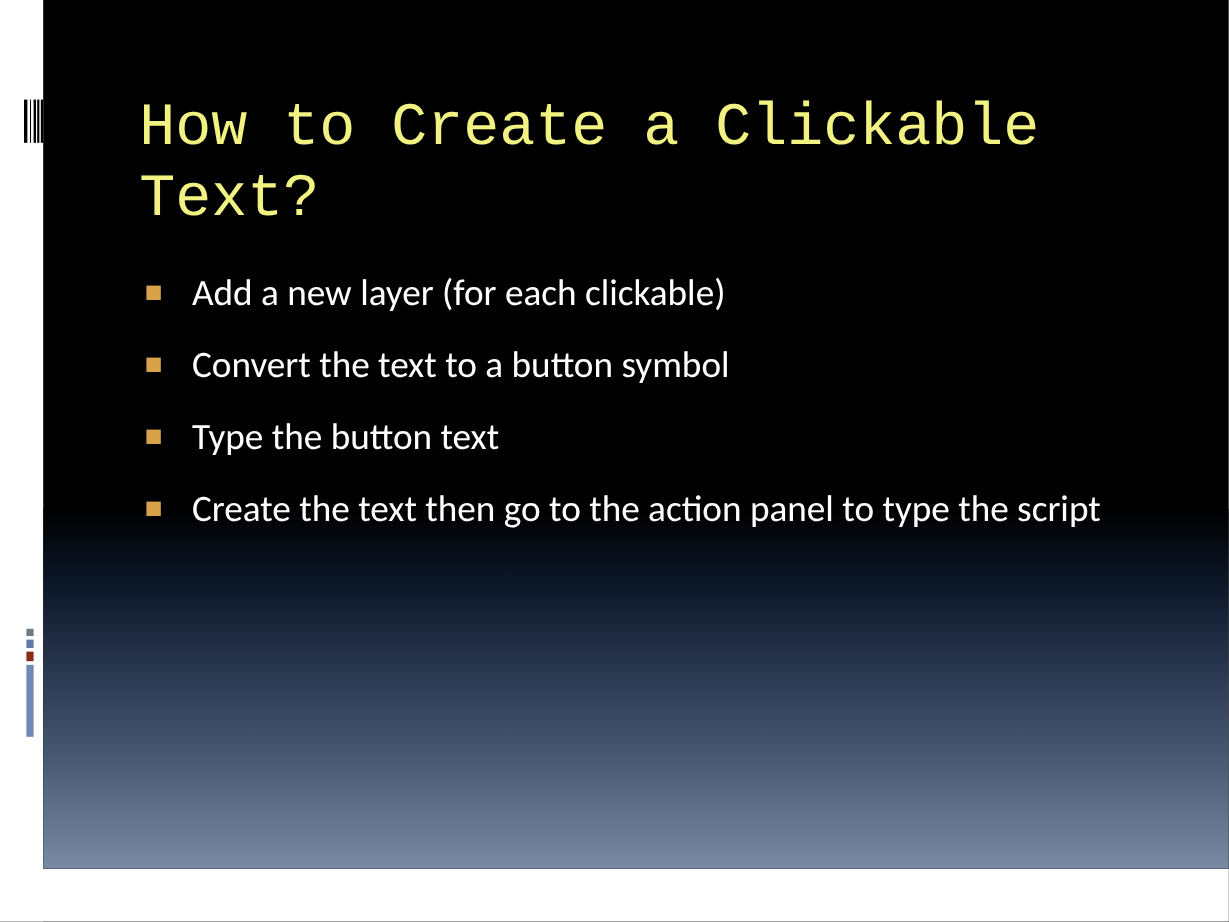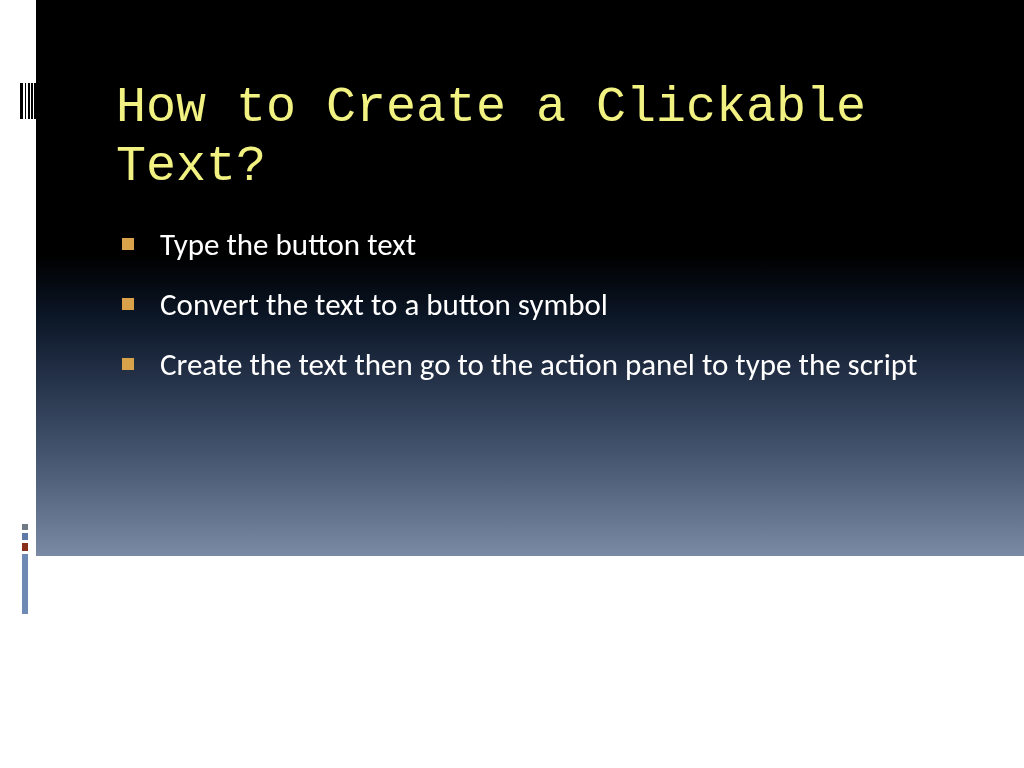--- a/index.html
+++ b/index.html
@@ -51,21 +51,21 @@
     margin-bottom: 3px;
   }
   .bar-grey  { height: 6px;  background: #707a86; }
   .bar-lblue { height: 7px;  background: #5d7ba6; }
   .bar-red   { height: 8px;  background: #8a2e1c; }
   .bar-blue  { height: 60px; background: #6e89b3; }
 
   .slide {
     position: relative;
     width: 988px;
-    height: 556px;
+    height: 724px;
     background: #000000;
     overflow: hidden;
   }
   .gradient {
     position: absolute;
     left: 0; right: 0; bottom: 0;
     height: 300px;
     background: linear-gradient(to bottom, #000000 0%, #0b1626 20%, #29374f 45%, #4a5a74 70%, #6d7d97 92%, #7a8aa4 100%);
   }
   .content {
@@ -125,18 +125,19 @@
     <div class="bar bar-red"></div>
     <div class="bar bar-blue"></div>
   </div>
 </div>
 
 <div class="slide">
   <div class="gradient"></div>
   <div class="content">
     <h1 class="title">How to Create a Clickable Text?</h1>
     <ul class="bullets">
+      <li>Add a new layer (for each clickable)</li>
+      <li>Convert the text to a button symbol</li>
       <li>Type the button text</li>
-      <li>Convert the text to a button symbol</li>
       <li>Create the text then go to the action panel to type the script</li>
     </ul>
   </div>
 </div>
 
 </body></html>

